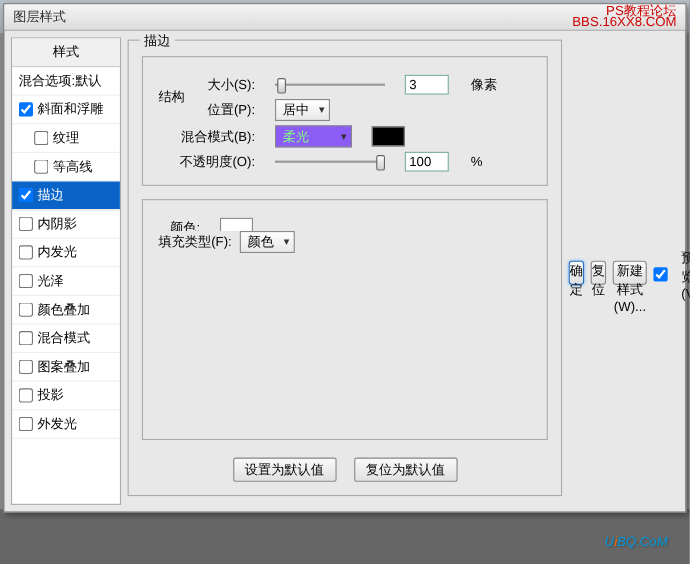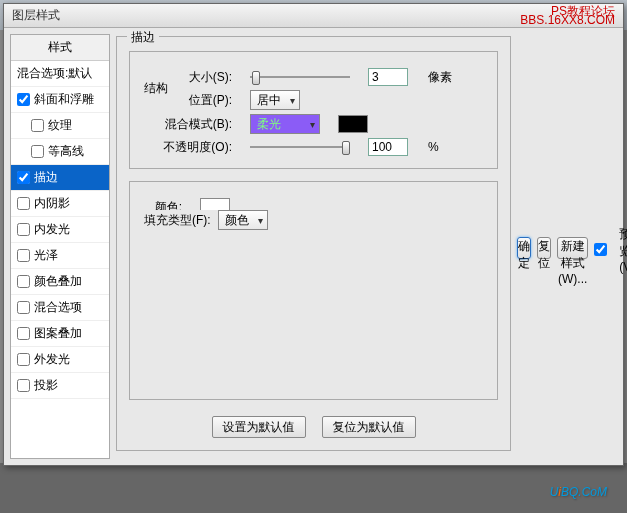--- a/index.html
+++ b/index.html
@@ -92,33 +92,33 @@
       <div class="style-item">
         <input type="checkbox" style="">
         <span>光泽</span>
       </div>
       <div class="style-item">
         <input type="checkbox" style="">
         <span>颜色叠加</span>
       </div>
       <div class="style-item">
         <input type="checkbox" style="">
-        <span>混合选项</span>
+        <span>混合模式</span>
       </div>
       <div class="style-item">
         <input type="checkbox" style="">
         <span>图案叠加</span>
       </div>
       <div class="style-item">
         <input type="checkbox" style="">
+        <span>投影</span>
+      </div>
+      <div class="style-item">
+        <input type="checkbox" style="">
         <span>外发光</span>
-      </div>
-      <div class="style-item">
-        <input type="checkbox" style="">
-        <span>投影</span>
       </div>
     </div>
 
     <div class="mid-panel">
       <div class="fieldset" style="flex:1; display:flex; flex-direction:column;">
         <div class="legend">描边</div>
 
         <div class="sub-fieldset">
           <div class="legend">结构</div>
 

